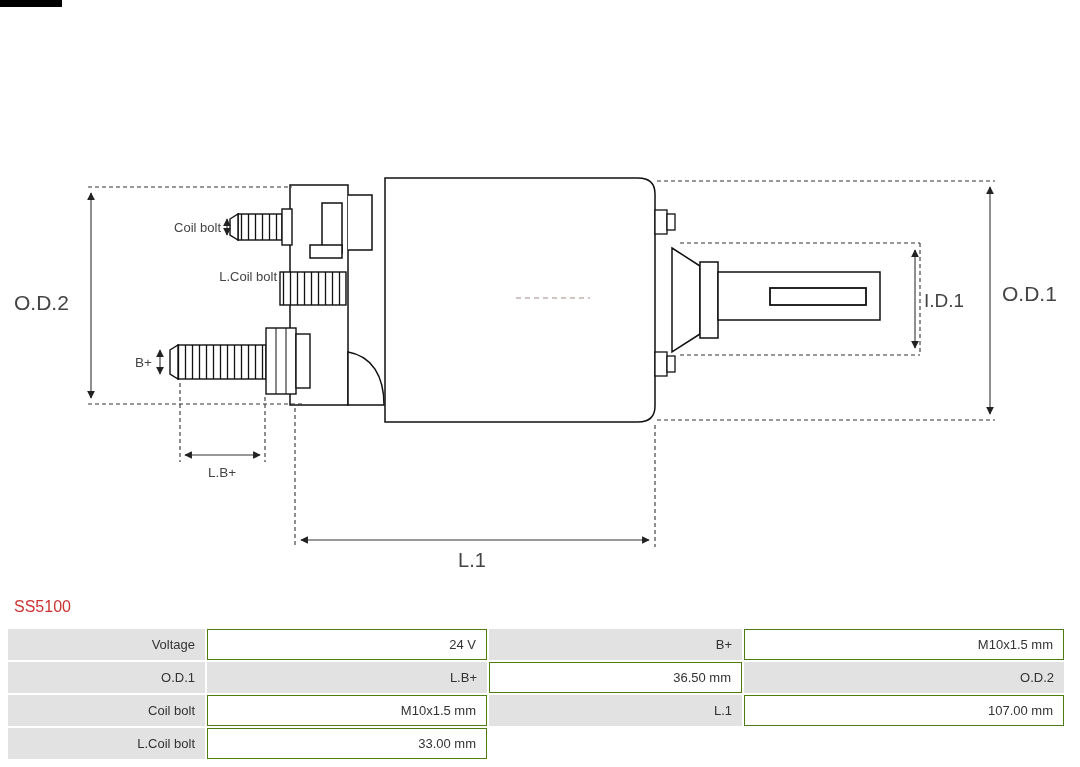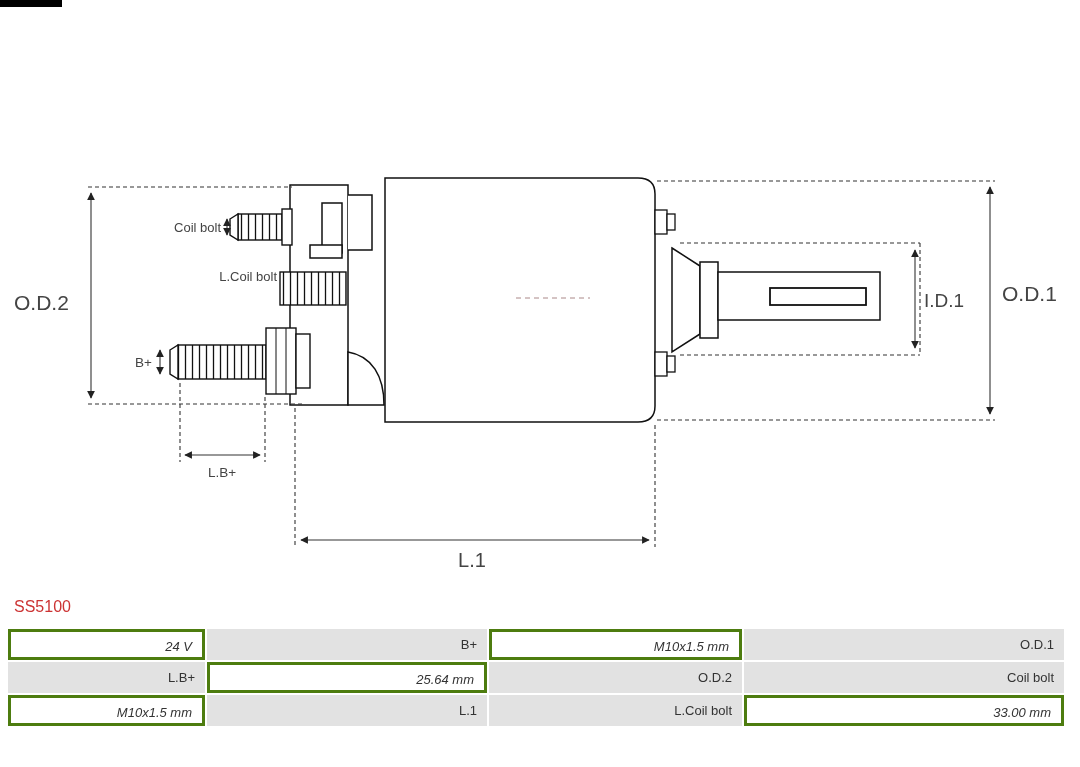--- a/index.html
+++ b/index.html
@@ -15,21 +15,21 @@
   .spec-table{
     position:absolute;left:8px;top:629px;
     display:grid;grid-template-columns:197px 280px 253px 320px;
     column-gap:2px;row-gap:2px;font-size:13px;color:#333;
   }
   .cell{
     height:31px;line-height:31px;text-align:right;padding-right:10px;
     box-sizing:border-box;white-space:nowrap;overflow:hidden;
   }
   .cell.label{background:#e2e2e2;}
-  .cell.value{background:#ffffff;border:3px solid #4d7c0f;line-height:29px;font-style:italic;}
+  .cell.value{background:#ffffff;border:1px solid #4d7c0f;line-height:29px;}
   text{fill:#444444;}
 </style>
 </head>
 <body>
 
 <div class="logo"></div>
 
 <svg class="diagram-svg" width="1080" height="585" viewBox="0 0 1080 585">
   <defs>
     <marker id="arr" viewBox="0 0 10 10" refX="9" refY="5" markerWidth="9" markerHeight="7" orient="auto-start-reverse">
@@ -124,28 +124,30 @@
   <text x="222" y="477" font-size="13.5" text-anchor="middle">L.B+</text>
   <text x="152" y="367" font-size="13.5" text-anchor="end">B+</text>
   <text x="221" y="232" font-size="13" text-anchor="end">Coil bolt</text>
   <text x="277" y="281" font-size="13" text-anchor="end">L.Coil bolt</text>
 </svg>
 
 <div class="product-code">SS5100</div>
 
 <div class="spec-table">
 
+  <div class="cell label">Voltage</div>
   <div class="cell value">24 V</div>
   <div class="cell label">B+</div>
   <div class="cell value">M10x1.5 mm</div>
 
   <div class="cell label">O.D.1</div>
   <div class="cell label">L.B+</div>
-  <div class="cell value">25.64 mm</div>
+  <div class="cell value">36.50 mm</div>
 
   <div class="cell label">O.D.2</div>
   <div class="cell label">Coil bolt</div>
   <div class="cell value">M10x1.5 mm</div>
 
   <div class="cell label">L.1</div>
+  <div class="cell value">107.00 mm</div>
   <div class="cell label">L.Coil bolt</div>
   <div class="cell value">33.00 mm</div>
 </div>
 
 </body></html>

